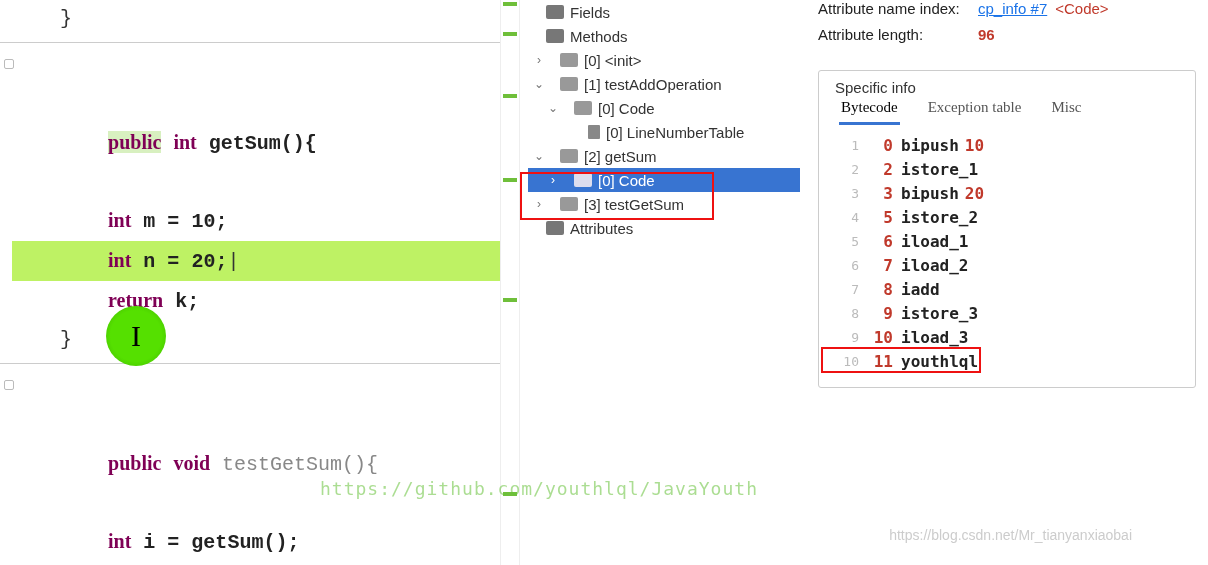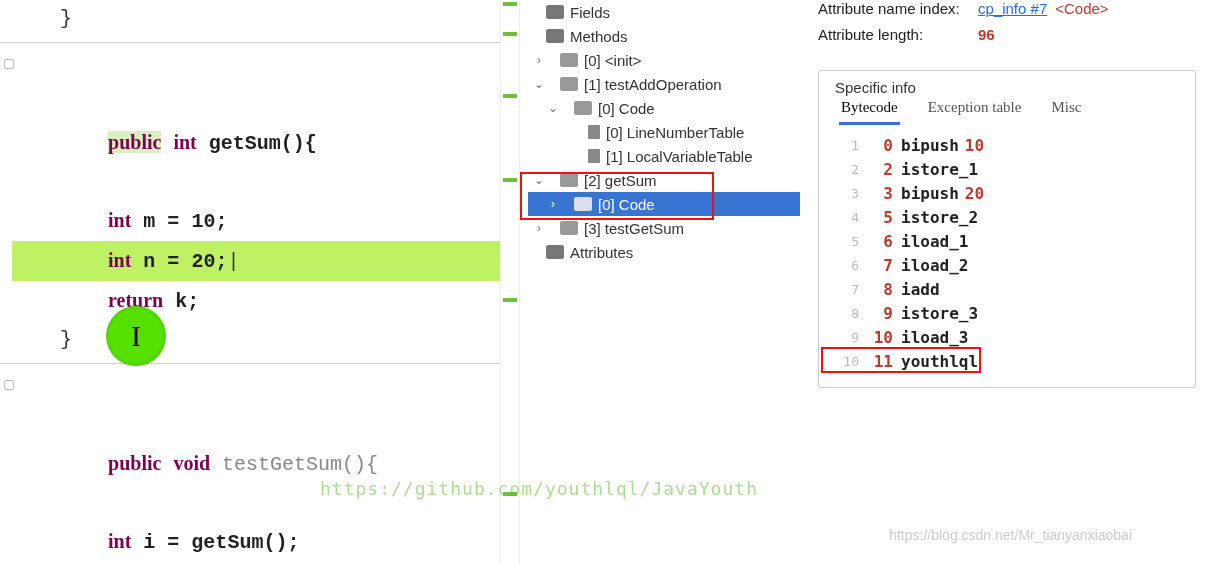--- a/index.html
+++ b/index.html
@@ -223,25 +223,20 @@
       <span class="sp" style="width:14px"></span>
       <span class="folder"></span>
       <span>[0] Code</span>
   </div>
   <div class="row">
     <span class="sp" style="width:56px"></span>
       <span class="mini"></span>
       <span>[0] LineNumberTable</span>
   </div>
   <div class="row">
-    <span class="sp" style="width:56px"></span>
-      <span class="mini"></span>
-      <span>[1] LocalVariableTable</span>
-  </div>
-  <div class="row">
     <span class="arrow">⌄</span>
       <span class="sp" style="width:14px"></span>
       <span class="folder"></span>
       <span>[2] getSum</span>
   </div>
   <div class="row sel">
     <span class="sp" style="width:14px"></span>
       <span class="arrow">›</span>
       <span class="sp" style="width:14px"></span>
       <span class="folder" style="background:#dde"></span>

